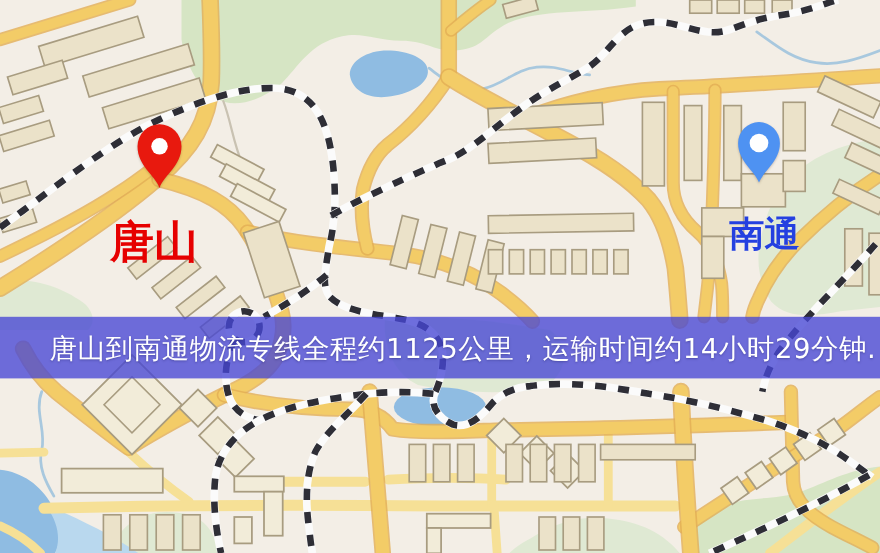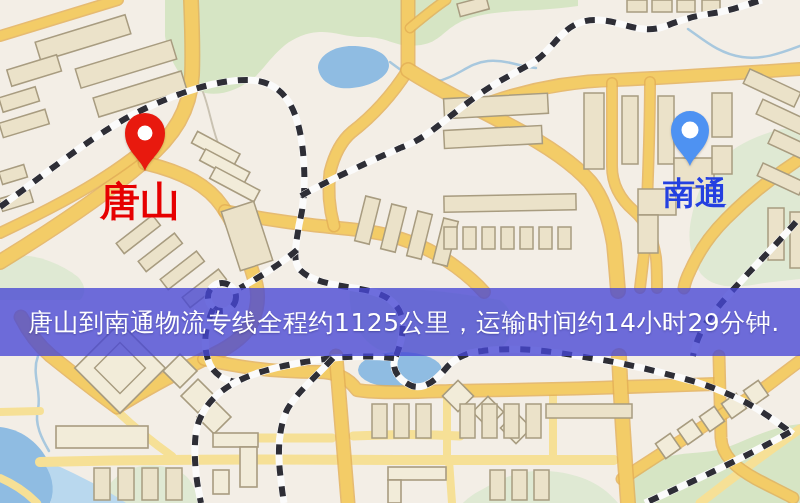--- a/index.html
+++ b/index.html
@@ -24,27 +24,28 @@
   .bld{fill:var(--building-fill,#ebe2c9);stroke:var(--building-stroke,#a89c80);stroke-width:1.5;}
   .bldo{fill:#f2ecd9;stroke:var(--building-stroke,#a89c80);stroke-width:1.6;}
   .bldn{fill:none;stroke:var(--building-stroke,#a89c80);stroke-width:1.4;}
   
   .marker{position:absolute;}
   .pin-svg{display:block;filter:drop-shadow(0 1px 1px rgba(60,30,20,.25));}
   .map-label{
     position:absolute;transform:translateX(-50%);
     font-weight:bold;white-space:nowrap;line-height:1.05;
     text-shadow:0 0 2px rgba(255,255,255,.35);
+    margin-top:20px;
   }
   .label-origin{left:140px;top:180px;font-size:40px;}
   .label-dest{left:695px;top:177px;font-size:32px;}
   
   .banner{
-    position:absolute;left:0;top:288px;width:800px;height:68px;
-    display:flex;align-items:center;box-sizing:border-box;padding-left:28px;
+    position:absolute;left:0;top:288px;width:800px;height:56px;
+    display:flex;align-items:center;box-sizing:border-box;padding-left:45px;
   }
   .banner span{
     font-size:25px;letter-spacing:.5px;white-space:nowrap;
     text-shadow:0 1px 2px rgba(20,20,80,.35);
   }
 </style>
 </head>
 <body>
 
 <div class="stage">

